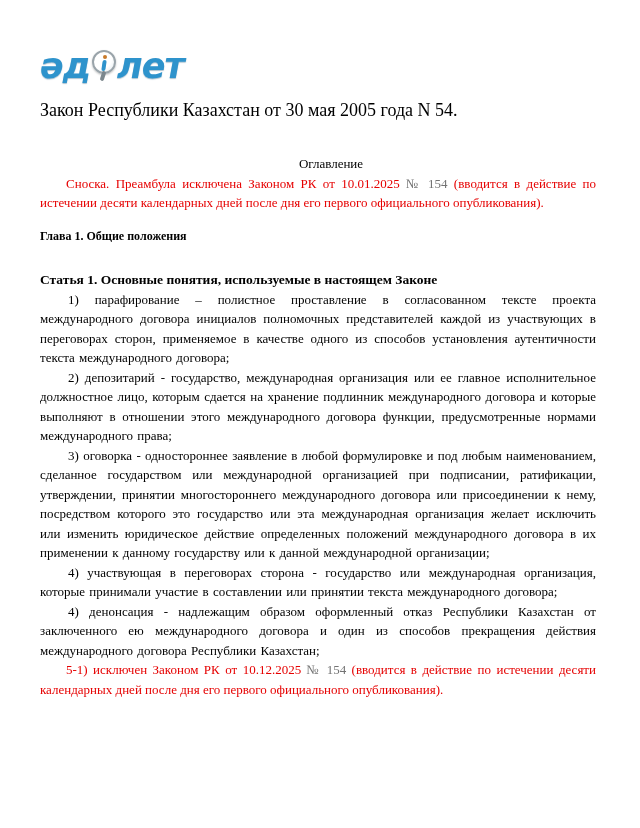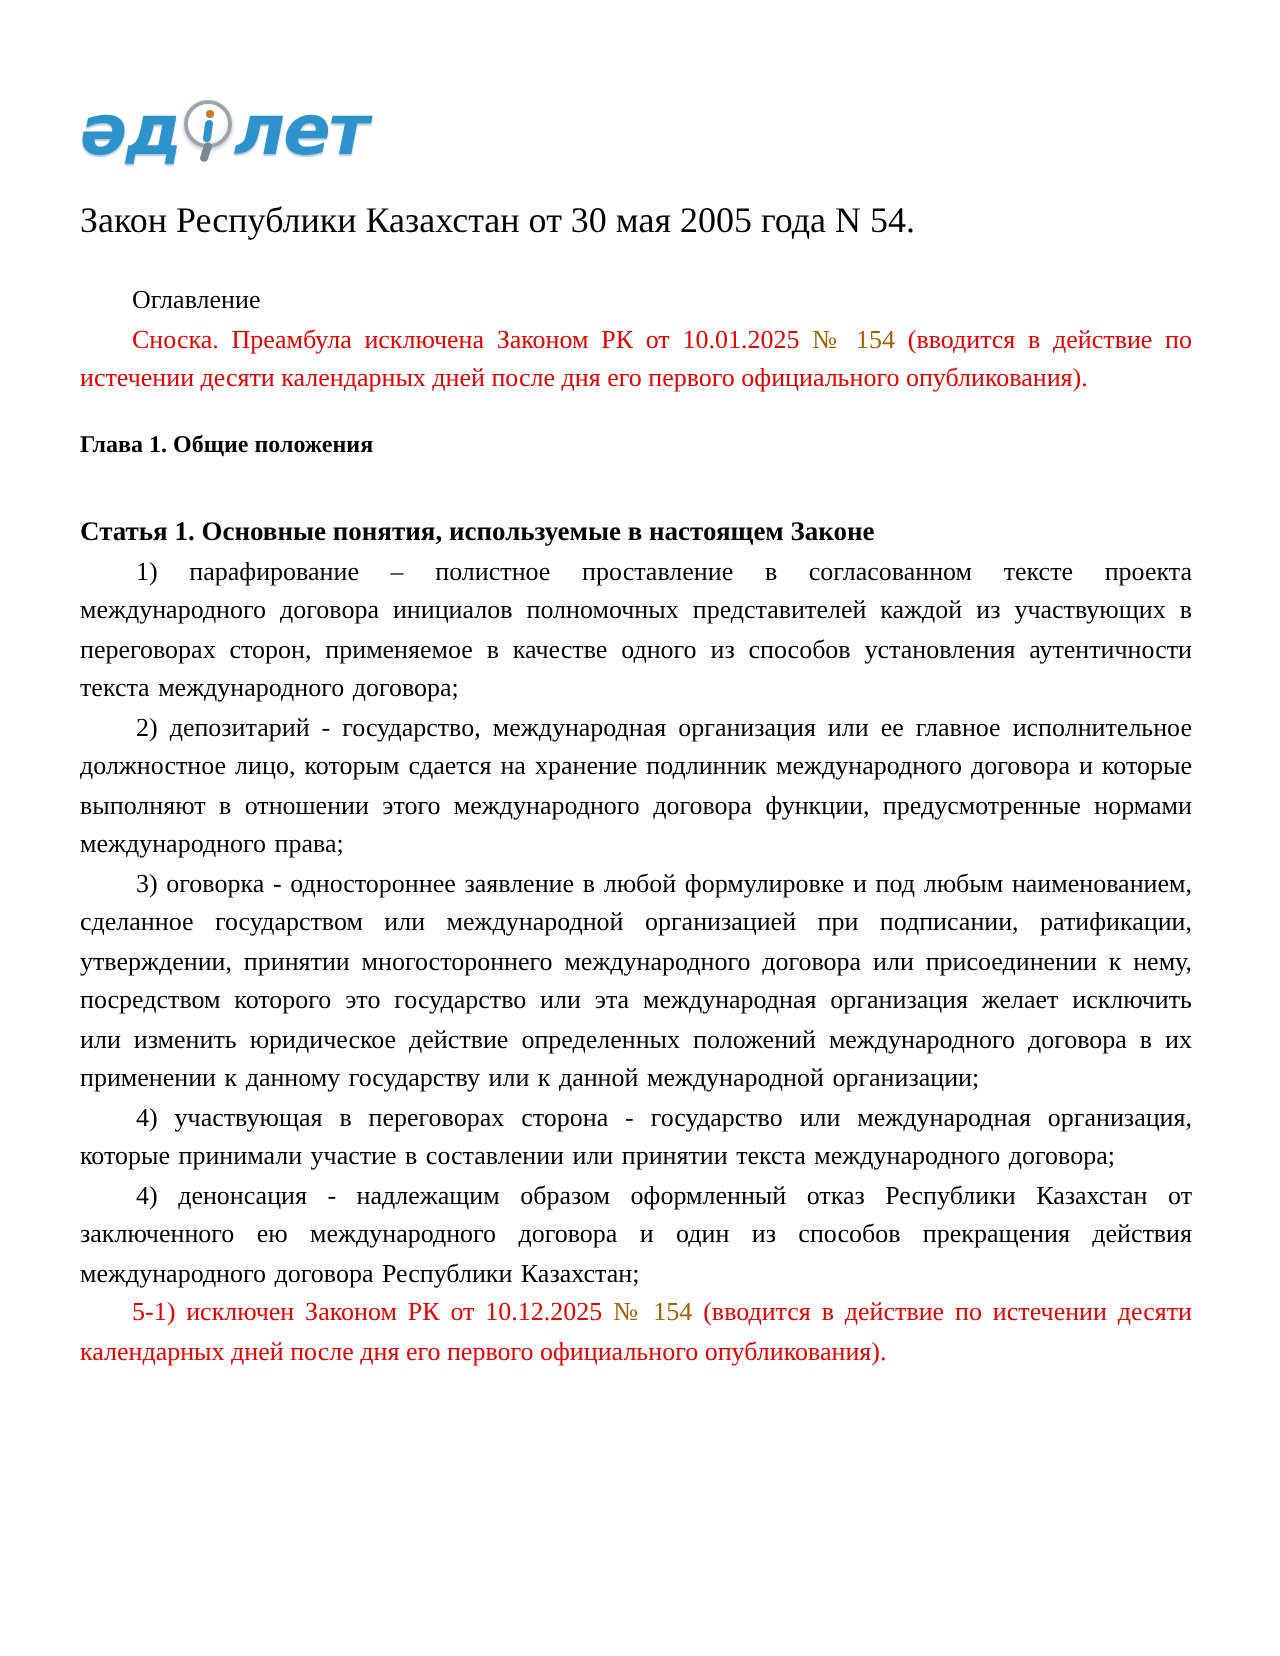--- a/index.html
+++ b/index.html
@@ -69,33 +69,34 @@
     font-size:13.5px; font-weight:bold;
     line-height:20px;
     margin-top:14px;
   }
   .doc-subtitle {
     font-size:18px; line-height:20px;
     margin-top:7px;
   }
   .toc-line {
     font-size:13px; line-height:19.5px;
-    margin-top:20px;
+    margin-top:34px;
     text-indent:26px;
+    text-align:center;
   }
   .note {
     color:#e60000;
   }
   .note-par {
     font-size:13px; line-height:19.5px;
     text-align:justify;
     text-indent:26px;
   }
   .law-link {
-    color:#a16207;
+    color:#737373;
     cursor:pointer;
   }
   .chapter-heading {
     font-size:12px; font-weight:bold; line-height:19.5px;
     margin-top:14px;
   }
   .article-heading {
     font-size:13.5px; font-weight:bold; line-height:19.5px;
     margin-top:24px;
   }

